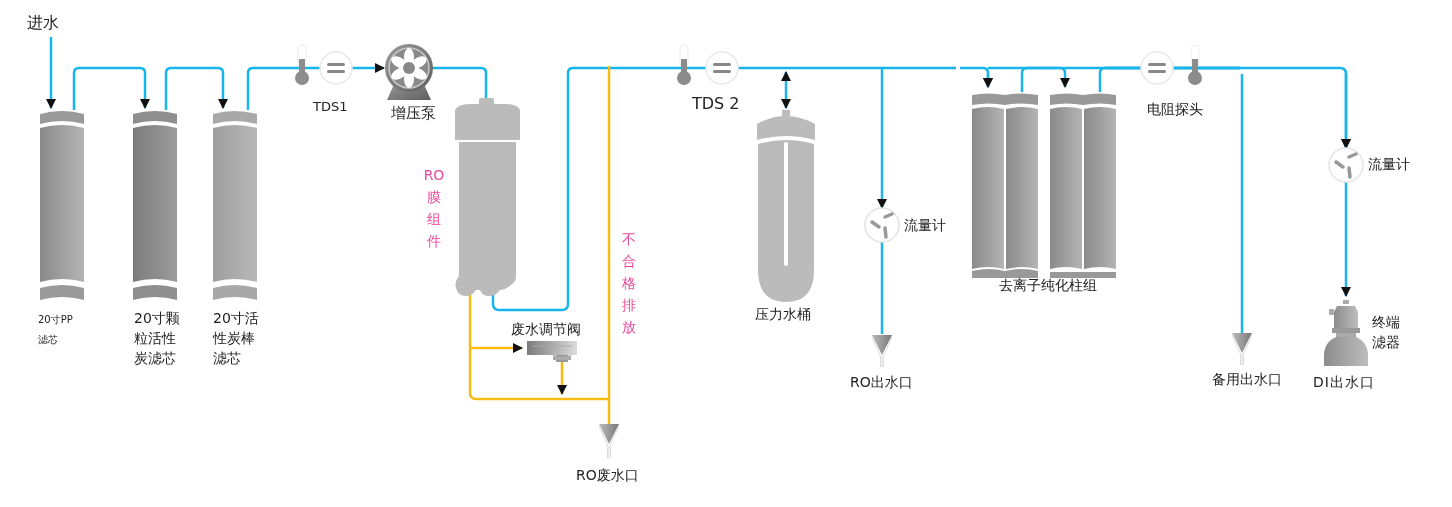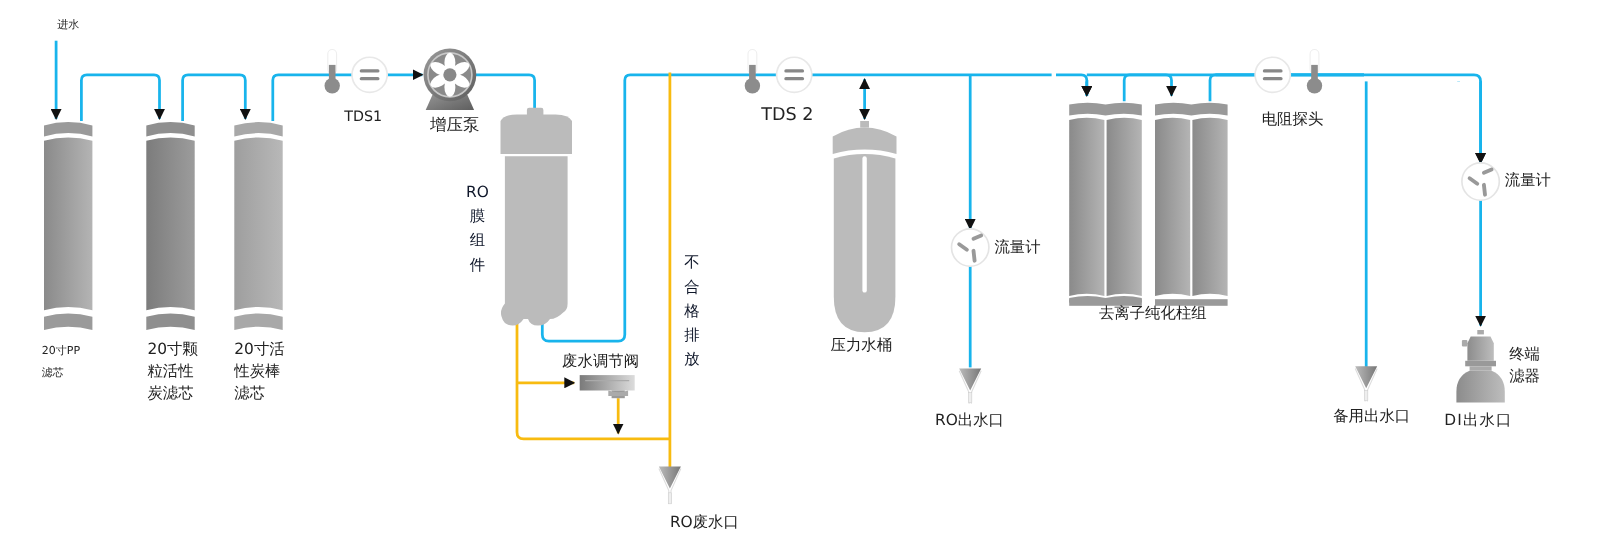--- a/index.html
+++ b/index.html
@@ -1,20 +1,20 @@
 <!DOCTYPE html>
 <html><head>
 <meta charset="utf-8">
 <style>
   html, body { margin:0; padding:0; background:#ffffff; }
   body { width:1452px; height:507px; position:relative; overflow:hidden;
          font-family:"DejaVu Sans", "Liberation Sans", sans-serif; color:#222; }
   #diagram { position:absolute; left:0; top:0; width:1452px; height:507px; }
   .lbl { position:absolute; font-size:13px; line-height:18px; color:#222; white-space:nowrap; }
-  .vlbl { position:absolute; font-size:14px; line-height:22px; color:#0f172a; width:16px; text-align:center; white-space:normal; word-break:break-all; }
+  .vlbl { position:absolute; font-size:14px; line-height:22px; color:#ec4899; width:16px; text-align:center; white-space:normal; word-break:break-all; }
   .ml { white-space:pre-line; }
 </style>
 </head>
 <body>
 
 <svg id="diagram" viewBox="0 0 1452 507" xmlns="http://www.w3.org/2000/svg">
   <defs>
     <linearGradient id="gCart" x1="0" x2="1" y1="0" y2="0">
       <stop offset="0" stop-color="#8a8a8a"></stop>
         <stop offset="1" stop-color="#b4b4b4"></stop>
@@ -219,35 +219,35 @@
   <g transform="translate(1346,300)">
     <rect x="-3" y="0" width="6" height="4" fill="#aaa"></rect>
     <path d="M-9,6 H9 L12,12 V28 H-12 V12 Z" fill="url(#gFinal)"></path>
     <rect x="-17" y="9" width="5" height="6" rx="1" fill="#aaa"></rect>
     <rect x="-14" y="28" width="28" height="5" fill="#999"></rect>
     <rect x="-10" y="33" width="20" height="4" fill="#aaa"></rect>
     <path d="M-10,37 H10 Q22,42 22,56 V66 H-22 V56 Q-22,42 -10,37 Z" fill="url(#gFinal)"></path>
   </g>
 </svg>
 
-<div class="lbl" style="left:52px;top:14px;font-size:10px;">进水</div>
+<div class="lbl" style="left:27px;top:14px;font-size:16px;">进水</div>
 <div class="lbl ml" style="left:38px;top:310px;font-size:10px;line-height:20px;">20寸PP
 滤芯</div>
 <div class="lbl ml" style="left:134px;top:308px;font-size:14px;line-height:20px;">20寸颗
 粒活性
 炭滤芯</div>
 <div class="lbl ml" style="left:213px;top:308px;font-size:14px;line-height:20px;">20寸活
 性炭棒
 滤芯</div>
 <div class="lbl" style="left:313px;top:98px;font-size:13px;">TDS1</div>
 <div class="lbl" style="left:391px;top:104px;font-size:15px;">增压泵</div>
 <div class="vlbl" style="left:423px;top:164px;width:22px;">RO膜组件</div>
 <div class="vlbl" style="left:621px;top:188px;margin-top:40px;">不合格排放</div>
 <div class="lbl" style="left:511px;top:320px;font-size:14px;">废水调节阀</div>
-<div class="lbl" style="left:576px;top:466px;font-size:14px;margin-left:33px;">RO废水口</div>
+<div class="lbl" style="left:576px;top:466px;font-size:14px;">RO废水口</div>
 <div class="lbl" style="left:692px;top:95px;font-size:16px;">TDS 2</div>
 <div class="lbl" style="left:755px;top:305px;font-size:14px;">压力水桶</div>
 <div class="lbl" style="left:904px;top:216px;font-size:14px;">流量计</div>
 <div class="lbl" style="left:850px;top:373px;font-size:14px;">RO出水口</div>
 <div class="lbl" style="left:999px;top:276px;font-size:14px;">去离子纯化柱组</div>
 <div class="lbl" style="left:1147px;top:100px;font-size:14px;text-align:right;">电阻探头</div>
 <div class="lbl" style="left:1212px;top:370px;font-size:14px;">备用出水口</div>
 <div class="lbl" style="left:1368px;top:155px;font-size:14px;">流量计</div>
 <div class="lbl ml" style="left:1372px;top:312px;font-size:14px;line-height:20px;">终端
 滤器</div>

